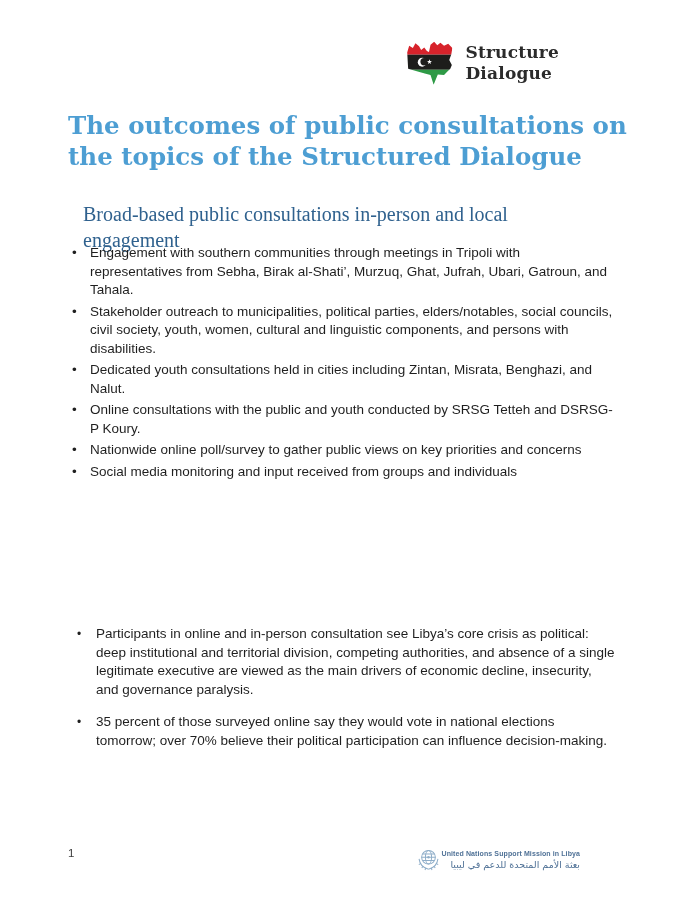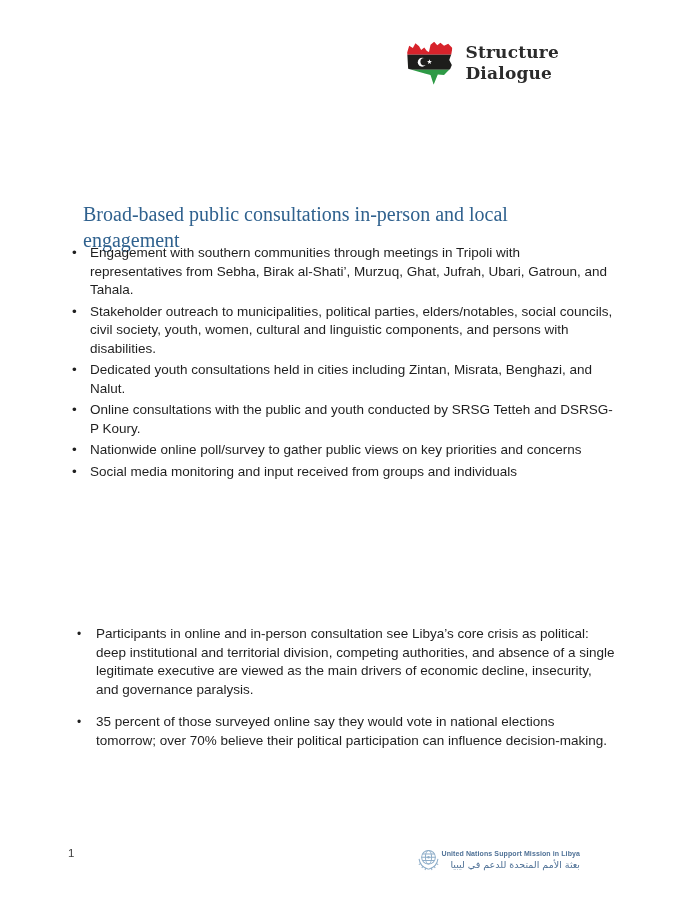--- a/index.html
+++ b/index.html
@@ -107,20 +107,21 @@
         <circle cx="38.7" cy="41.6" r="7.1" fill="#1D1D1B"></circle>
         <polygon fill="#ffffff" points="49,37 50.18,40.38 53.76,40.45 50.9,42.62 51.94,46.05 49,44 46.06,46.05 47.1,42.62 44.24,40.45 47.82,40.38"></polygon>
       </g>
     </svg>
     <div class="logo-wordmark">
       <div>Structure</div>
       <div>Dialogue</div>
     </div>
   </div>
 
+  <h1 class="doc-title">The outcomes of public consultations on the topics of the Structured Dialogue</h1>
 
   <h2 class="section-heading heading-broad">Broad-based public consultations in-person and local engagement</h2>
 
   <ul class="bullets list-1">
     <li>Engagement with southern communities through meetings in Tripoli with representatives from Sebha, Birak al-Shati’, Murzuq, Ghat, Jufrah, Ubari, Gatroun, and Tahala.</li>
     <li>Stakeholder outreach to municipalities, political parties, elders/notables, social councils, civil society, youth, women, cultural and linguistic components, and persons with disabilities.</li>
     <li>Dedicated youth consultations held in cities including Zintan, Misrata, Benghazi, and Nalut.</li>
     <li>Online consultations with the public and youth conducted by SRSG Tetteh and DSRSG-P Koury.</li>
     <li>Nationwide online poll/survey to gather public views on key priorities and concerns</li>
     <li>Social media monitoring and input received from groups and individuals</li>

